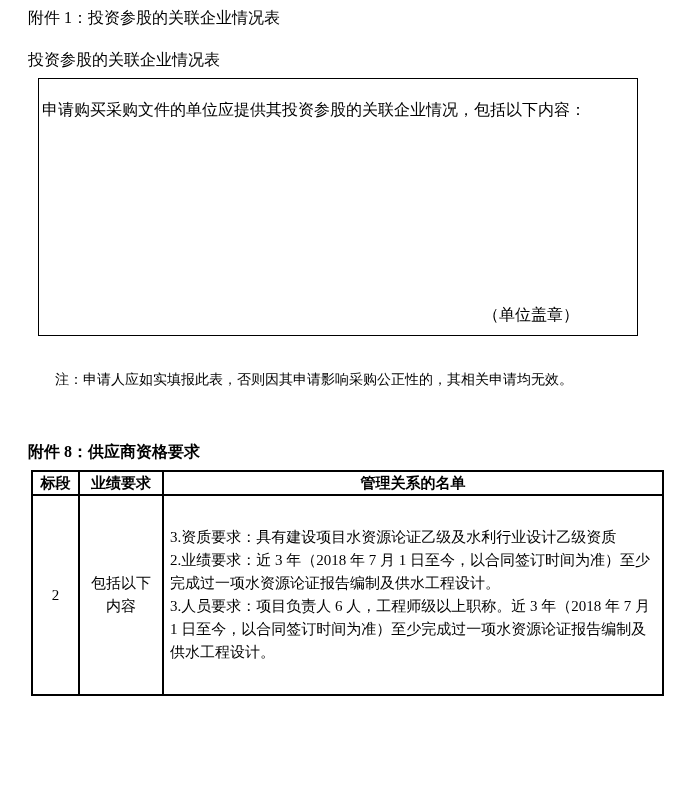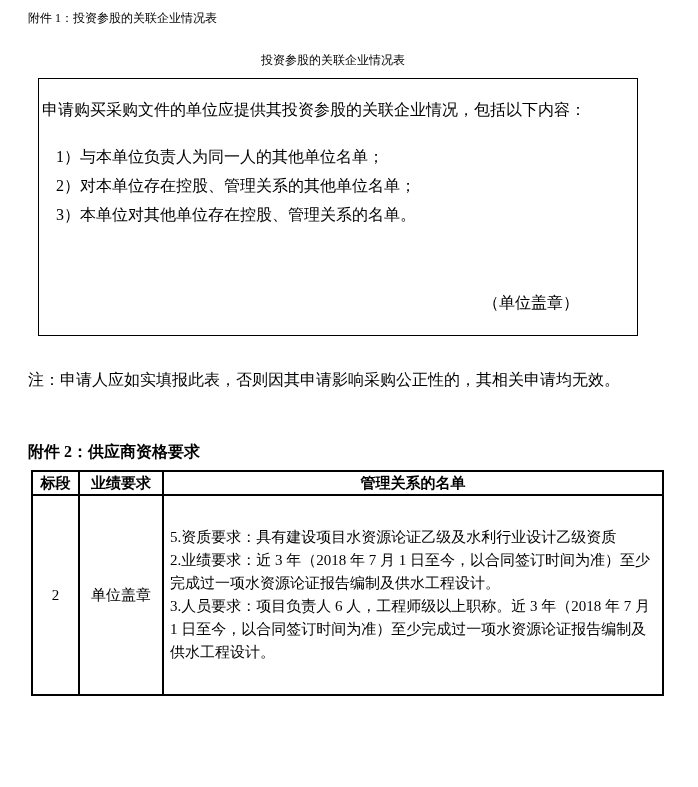--- a/index.html
+++ b/index.html
@@ -11,29 +11,29 @@
     font-family: "Liberation Serif", "DejaVu Serif", serif;
     color: #000000;
     overflow: hidden;
   }
   .page {
     padding: 8px 28px 0 28px;
     width: 698px;
     height: 787px;
   }
   .attach1-heading {
-    font-size: 12px;
+    font-size: 16px;
     line-height: 20px;
     white-space: nowrap;
   }
   .form-title {
     margin-top: 22px;
     width: 610px;
-    text-align: center;
-    font-size: 12px;
+    text-align: left;
+    font-size: 16px;
     line-height: 20px;
   }
   .declaration-box {
     margin-top: 8px;
     margin-left: 10px;
     width: 600px;
     height: 258px;
     border: 1px solid #000000;
     position: relative;
     font-size: 16px;
@@ -45,28 +45,29 @@
   .declaration-items {
     margin-top: 21px;
     margin-left: 17px;
   }
   .declaration-item {
     line-height: 29px;
   }
   .stamp-label {
     position: absolute;
     right: 58px;
-    bottom: 21px;
+    bottom: 9px;
     font-size: 16px;
   }
   .note {
     margin-top: 22px;
     width: 592px;
-    font-size: 16px;
+    font-size: 14px;
     line-height: 43px;
+    margin-left: 27px;
   }
   .attach2-heading {
     margin-top: 41px;
     font-size: 16px;
     font-weight: bold;
     white-space: nowrap;
   }
   table.qual-table {
     margin-top: 7px;
     margin-left: 3px;
@@ -105,51 +106,46 @@
 <body>
 
 <div class="page">
 
   <div class="attach1-heading">附件 1：投资参股的关联企业情况表</div>
 
   <div class="form-title">投资参股的关联企业情况表</div>
 
   <div class="declaration-box">
     <div class="declaration-intro">申请购买采购文件的单位应提供其投资参股的关联企业情况，包括以下内容：</div>
-    <div class="declaration-items">
-      <div class="declaration-item">1）与本单位负责人为同一人的其他单位名单；</div>
-      <div class="declaration-item">2）对本单位存在控股、管理关系的其他单位名单；</div>
-      <div class="declaration-item">3）本单位对其他单位存在控股、管理关系的名单。</div>
-    </div>
     <div class="stamp-label">（单位盖章）</div>
   </div>
 
   <div class="note">注：申请人应如实填报此表，否则因其申请影响采购公正性的，其相关申请均无效。</div>
 
-  <div class="attach2-heading">附件 2：供应商资格要求</div>
+  <div class="attach2-heading">附件 8：供应商资格要求</div>
 
   <table class="qual-table">
     <colgroup>
       <col style="width:47px">
       <col style="width:84px">
       <col style="width:500px">
     </colgroup>
     <thead>
       <tr>
         <th>标段</th>
         <th>业绩要求</th>
         <th>管理关系的名单</th>
       </tr>
     </thead>
     <tbody>
       <tr>
         <td class="cell-center">2</td>
-        <td class="cell-center">单位盖章</td>
+        <td class="cell-center">包括以下内容</td>
         <td class="cell-req">
-          <div class="req-line">5.资质要求：具有建设项目水资源论证乙级及水利行业设计乙级资质</div>
+          <div class="req-line">3.资质要求：具有建设项目水资源论证乙级及水利行业设计乙级资质</div>
           <div class="req-line">2.业绩要求：近 3 年（2018 年 7 月 1 日至今，以合同签订时间为准）至少完成过一项水资源论证报告编制及供水工程设计。</div>
           <div class="req-line">3.人员要求：项目负责人 6 人，工程师级以上职称。近 3 年（2018 年 7 月 1 日至今，以合同签订时间为准）至少完成过一项水资源论证报告编制及供水工程设计。</div>
         </td>
       </tr>
     </tbody>
   </table>
 
 </div>
 
 </body></html>

